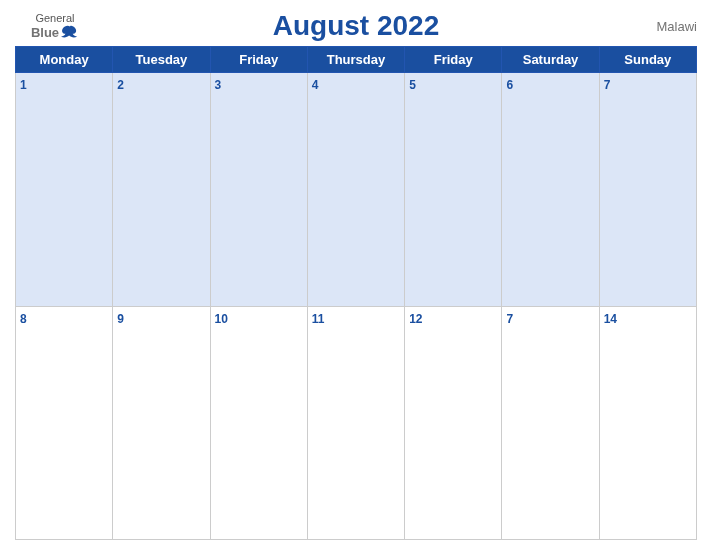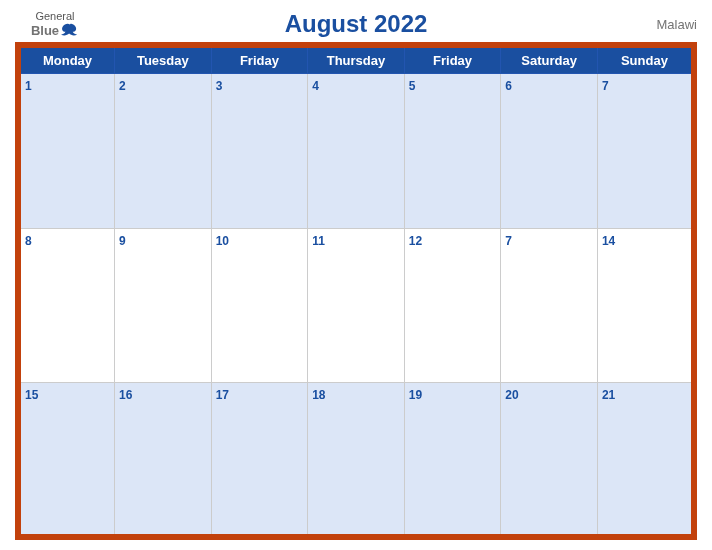--- a/index.html
+++ b/index.html
@@ -48,36 +48,36 @@
       margin-left: 2px;
       vertical-align: middle;
     }
 
     .title-area {
       text-align: center;
       flex: 1;
     }
 
     .calendar-title {
-      font-size: 24px;
+      font-size: 28px;
       color: #1a4fa0;
       font-weight: bold;
     }
 
     .country-label {
       font-size: 13px;
       color: #737373;
       min-width: 80px;
       text-align: right;
     }
 
     .calendar {
       width: 100%;
       border-collapse: collapse;
-      border: 6px solid #c2410c;
+      border: 1px solid #c2410c;
       flex: 1;
       padding-left: 48px;
     }
 
     .calendar th {
       background-color: #1a4fa0;
       color: white;
       text-align: center;
       padding: 5px 2px;
       font-size: 13px;
@@ -156,23 +156,14 @@
       </tr>
       <tr>
         <td><span class="day-num">8</span></td>
         <td><span class="day-num">9</span></td>
         <td><span class="day-num">10</span></td>
         <td><span class="day-num">11</span></td>
         <td><span class="day-num">12</span></td>
         <td><span class="day-num">7</span></td>
         <td><span class="day-num">14</span></td>
       </tr>
-      <tr>
-        <td><span class="day-num">15</span></td>
-        <td><span class="day-num">16</span></td>
-        <td><span class="day-num">17</span></td>
-        <td><span class="day-num">18</span></td>
-        <td><span class="day-num">19</span></td>
-        <td><span class="day-num">20</span></td>
-        <td><span class="day-num">21</span></td>
-      </tr>
     </tbody>
 </table>
 
 </body></html>

